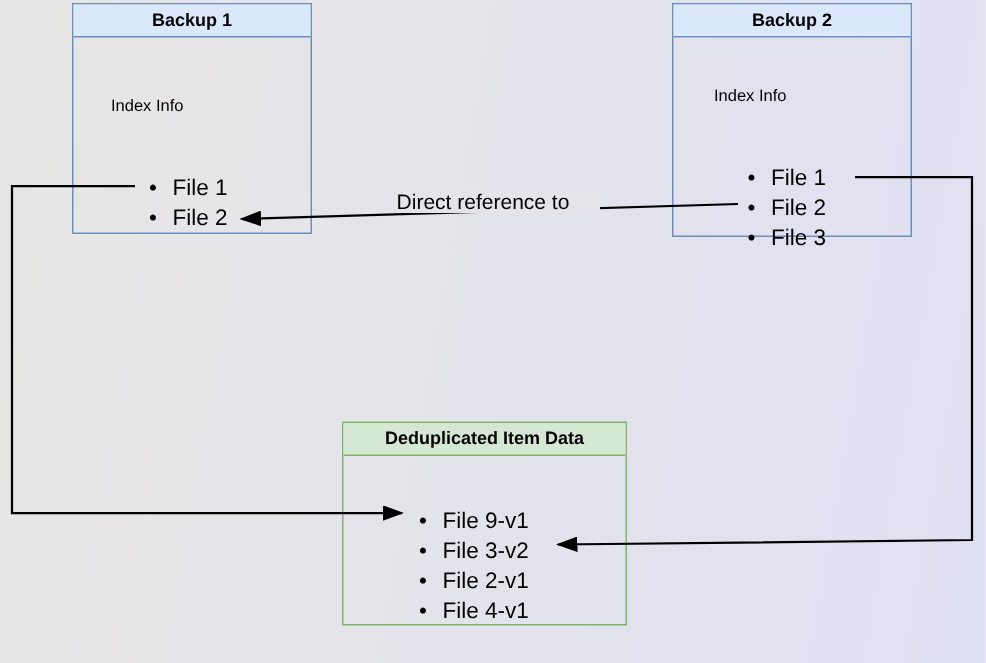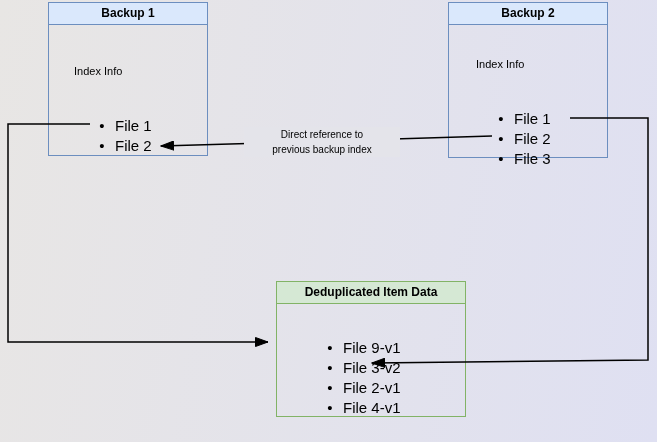--- a/index.html
+++ b/index.html
@@ -36,21 +36,21 @@
     line-height: 20px;
     text-align: center;
     font-size: 12px;
     font-weight: bold;
     border-bottom: 1.5px solid;
   }
   .blue  .box-header { background: var(--blue-fill, #dae8fc);  border-color: var(--blue-border, #6c8ebf); }
   .green .box-header { background: var(--green-fill, #d5e8d4); border-color: var(--green-border, #82b366); }
   #backup1-box { left: 48px;  top: 2px;   width: 160px; height: 154px; }
   #backup2-box { left: 448px; top: 2px;   width: 160px; height: 156px; }
-  #dedup-box   { left: 228px; top: 281px; width: 190px; height: 136px; margin-left: 48px; }
+  #dedup-box   { left: 228px; top: 281px; width: 190px; height: 136px; }
   .index-label {
     position: absolute;
     font-size: 11px;
     line-height: 18px;
     white-space: nowrap;
   }
   #backup1-box .index-label { left: 25px; top: 59px; }
   #backup2-box .index-label { left: 27px; top: 52px; }
   ul.file-list {
     position: absolute;
@@ -76,21 +76,21 @@
   }
   ul.file-list .item-text { margin-left: 6px; }
   .edge-label {
     position: absolute;
     left: 244px;
     top: 127px;
     width: 156px;
     z-index: 3;
     background: var(--label-bg, #e4e4ea);
     text-align: center;
-    font-size: 10px;
+    font-size: 14px;
     line-height: 15px;
   }
 </style>
 </head>
 <body>
 
 <div class="canvas">
 
   <svg class="connector-layer" width="657" height="442" viewBox="0 0 657 442" xmlns="http://www.w3.org/2000/svg">
     <defs>
@@ -154,16 +154,15 @@
       </li>
         <li>
         <span class="bullet">•</span>
         <span class="item-text">File 4-v1</span>
       </li>
       </ul>
   </div>
 
   <div class="edge-label">
     <div>Direct reference to</div>
-    <div>previous backup index</div>
   </div>
 
 </div>
 
 </body></html>

